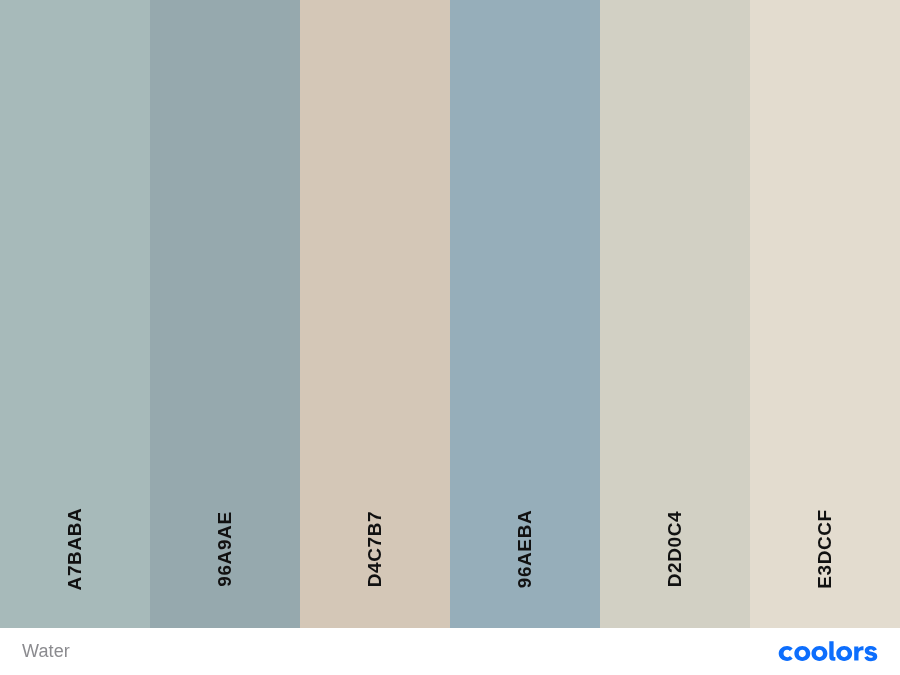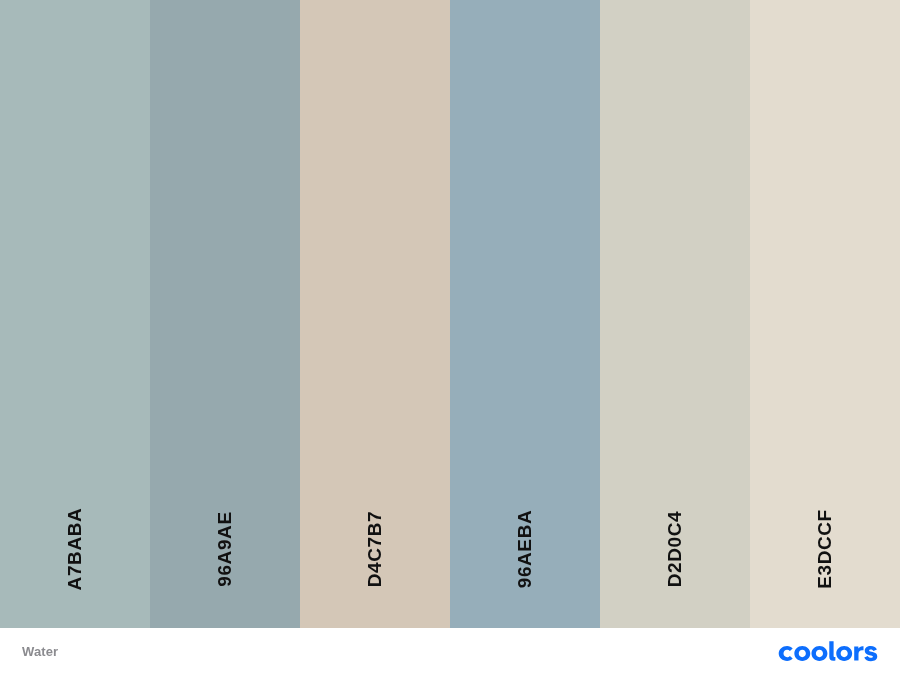--- a/index.html
+++ b/index.html
@@ -58,22 +58,22 @@
     height: 47px;
     background: #ffffff;
     display: flex;
     align-items: center;
     justify-content: space-between;
     padding: 0 22px 0 22px;
   }
 
   #palette-name {
     font-family: "Liberation Sans", sans-serif;
-    font-size: 13px;
-    font-weight: bold;
+    font-size: 18px;
+    font-weight: normal;
     color: #8b8b8f;
     letter-spacing: 0.1px;
     user-select: none;
   }
 
   #brand-logo {
     display: flex;
     align-items: center;
     line-height: 1;
   }

